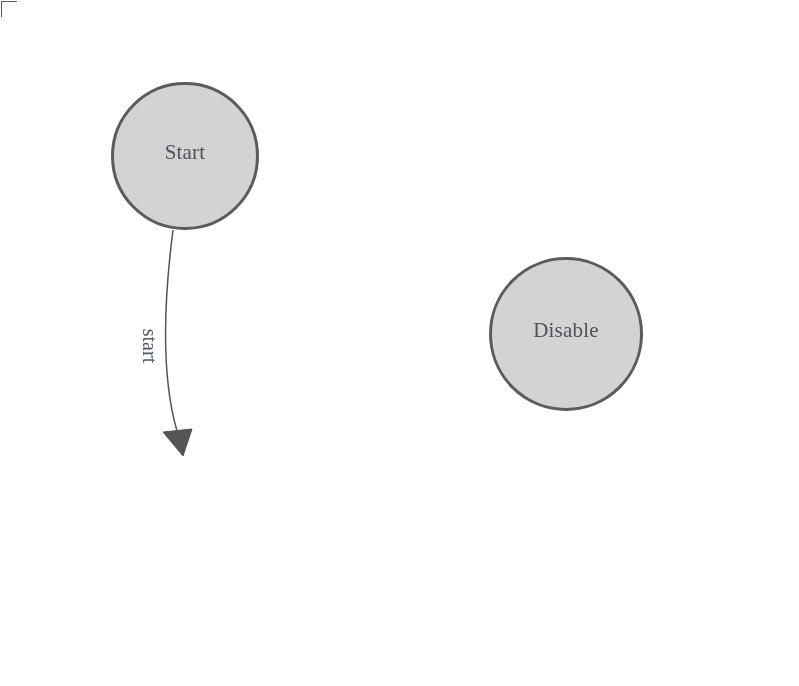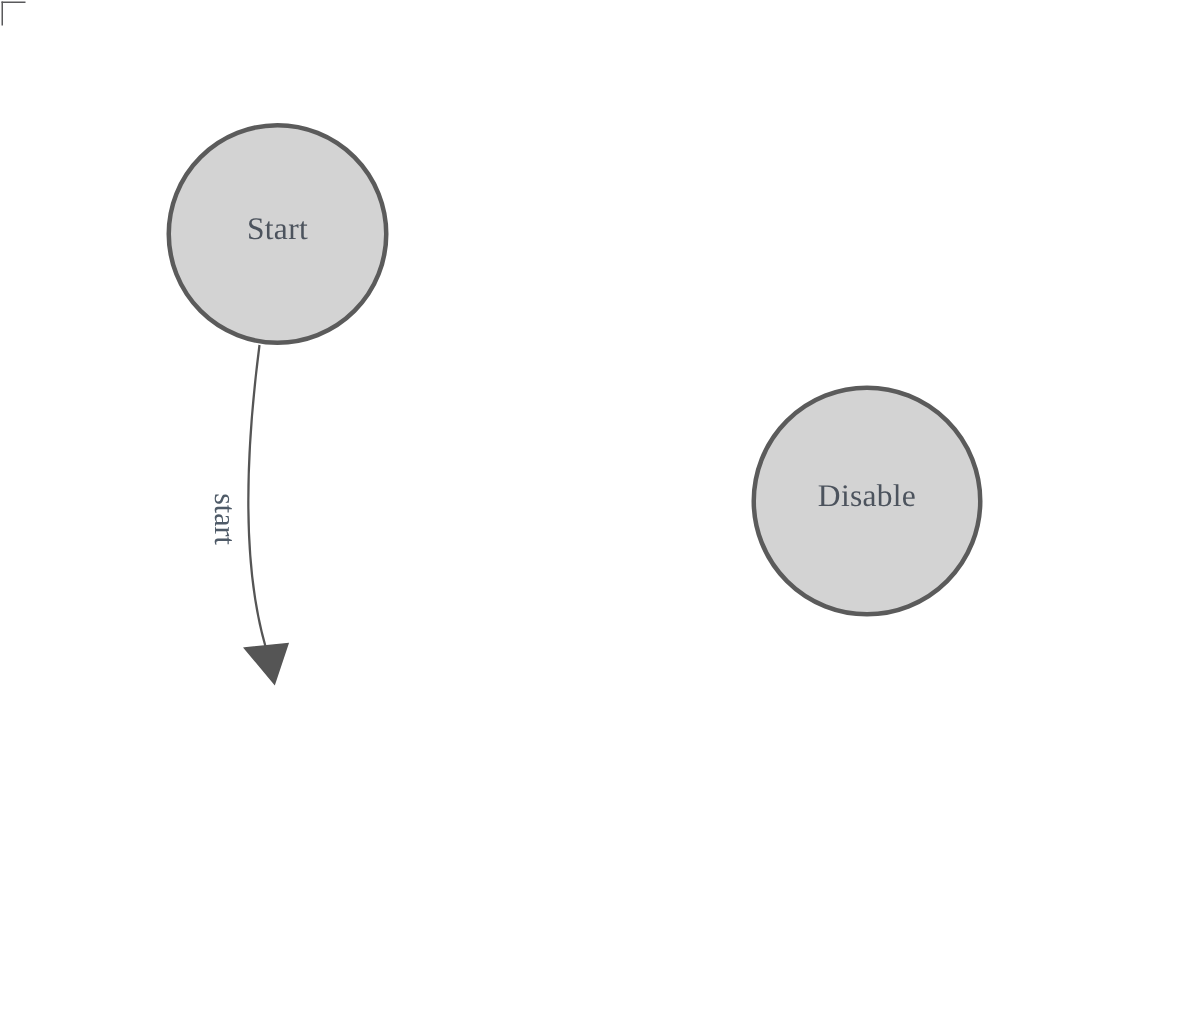--- a/index.html
+++ b/index.html
@@ -38,21 +38,21 @@
     border-radius: 50%;
     background: #d3d3d3;
     border: 3px solid #5b5b5b;
     display: flex;
     align-items: center;
     justify-content: center;
     cursor: default;
   }
   .node-start   { left: 111px; top:  82px; width: 148px; height: 148px; }
   .node-ready   { left: 125px; top: 457px; width: 150px; height: 150px; }
-  .node-disable { left: 501px; top: 257px; width: 154px; height: 154px; justify-content: center; }
+  .node-disable { left: 489px; top: 257px; width: 154px; height: 154px; justify-content: center; }
   .node-label {
     font-size: 21px;
     color: #4c535d;
     letter-spacing: 0.2px;
     transform: translateY(-4px);
     user-select: none;
   }
   .edge-label {
     position: absolute;
     left: 149px;

